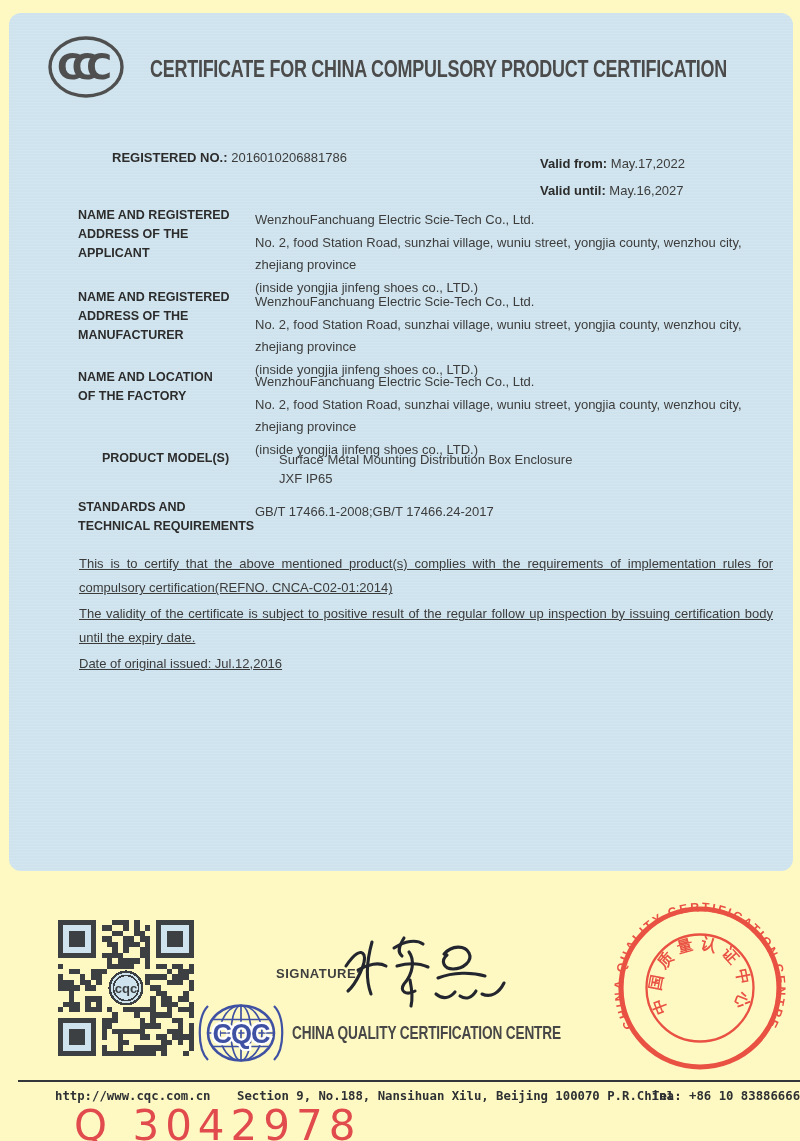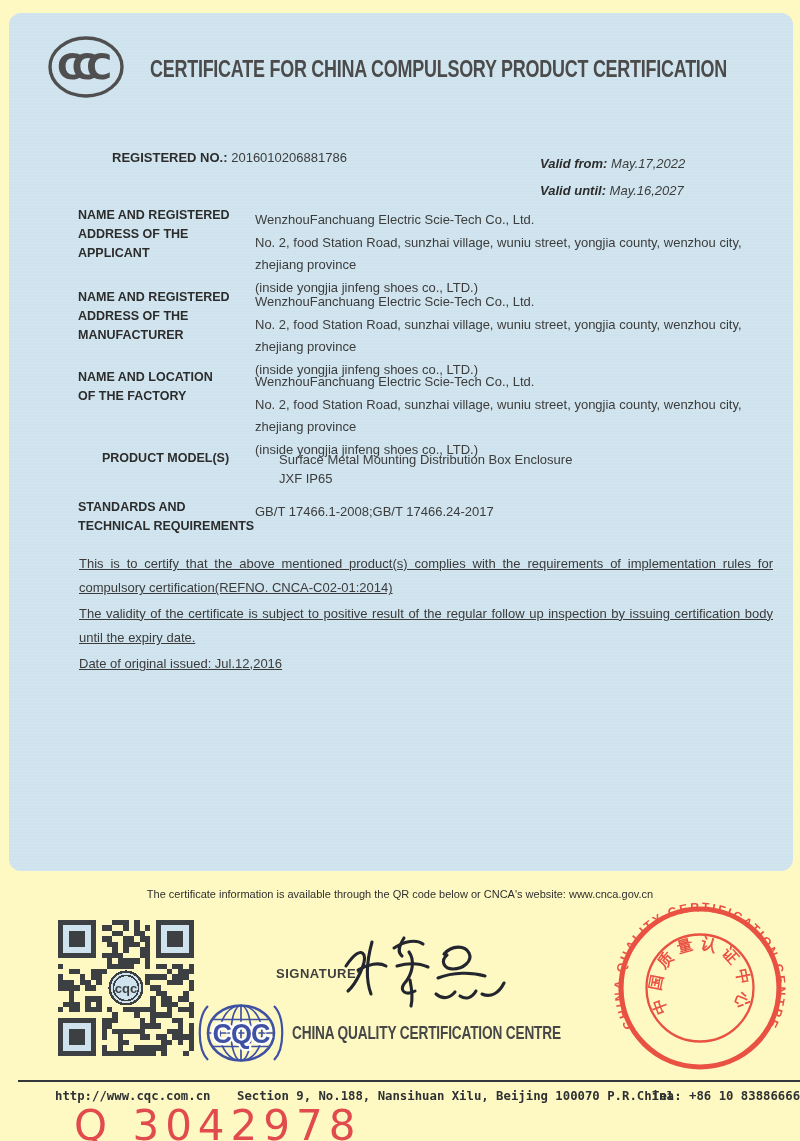--- a/index.html
+++ b/index.html
@@ -18,21 +18,21 @@
   .ccc-logo{position:absolute; left:46px; top:34px; width:80px; height:66px;}
   .page-title{
     position:absolute; left:150px; top:56px; white-space:nowrap;
     font-size:23px; font-weight:bold; color:#4b4b4b; letter-spacing:-.3px;
     transform:scaleX(.78); transform-origin:left center;
   }
   
   .cert-row{position:absolute; left:112px; top:150px; font-size:13px;}
   .b{font-weight:bold; color:#2c2c2c;}
   .validity{position:absolute; left:540px; top:150px; font-size:13px; line-height:27px;}
-  .validity div{white-space:nowrap;font-style:italic;}
+  .validity div{white-space:nowrap;}
   
   .row{position:absolute; left:78px; display:flex; width:706px;}
   .row .lbl{width:177px; font-weight:bold; font-size:12.5px; line-height:19px; color:#2c2c2c; flex:none;}
   .row .val{flex:1; font-size:13px; line-height:22.5px; color:#3c3c3c; padding-top:3px;}
   .line{display:block;}
   .val.tight{line-height:18.5px; padding-top:2px;}
   .r-applicant{top:206px;} .r-manufacturer{top:288px;} .r-factory{top:368px;}
   .r-product{top:449px;margin-left:24px;} .r-standards{top:498px;}
   
   .statements{position:absolute; left:78px; top:551px; width:696px;}
@@ -142,21 +142,20 @@
       <span class="line">GB/T 17466.1-2008;GB/T 17466.24-2017</span>
     </div>
   </div>
 
   <div class="statements">
     <p>This is to certify that the above mentioned product(s) complies with the requirements of implementation rules for compulsory certification(REFNO. CNCA-C02-01:2014)</p>
     <p>The validity of the certificate is subject to positive result of the regular follow up inspection by issuing certification body until the expiry date.</p>
     <p class="nj">Date of original issued: Jul.12,2016</p>
   </div>
 
-  <div class="qr-note">The certificate information is available through the QR code below or CNCA's website: www.cnca.gov.cn</div>
 
   <div class="qr-box">
     <svg viewBox="0 0 25 25" width="136" height="136" shape-rendering="crispEdges">
       <g id="qr-mods">
           <rect x="10" y="0" width="1" height="1" fill="#3d4043"></rect>
           <rect x="11" y="0" width="1" height="1" fill="#3d4043"></rect>
           <rect x="12" y="0" width="1" height="1" fill="#3d4043"></rect>
           <rect x="14" y="0" width="1" height="1" fill="#3d4043"></rect>
           <rect x="8" y="1" width="1" height="1" fill="#3d4043"></rect>
           <rect x="9" y="1" width="1" height="1" fill="#3d4043"></rect>

